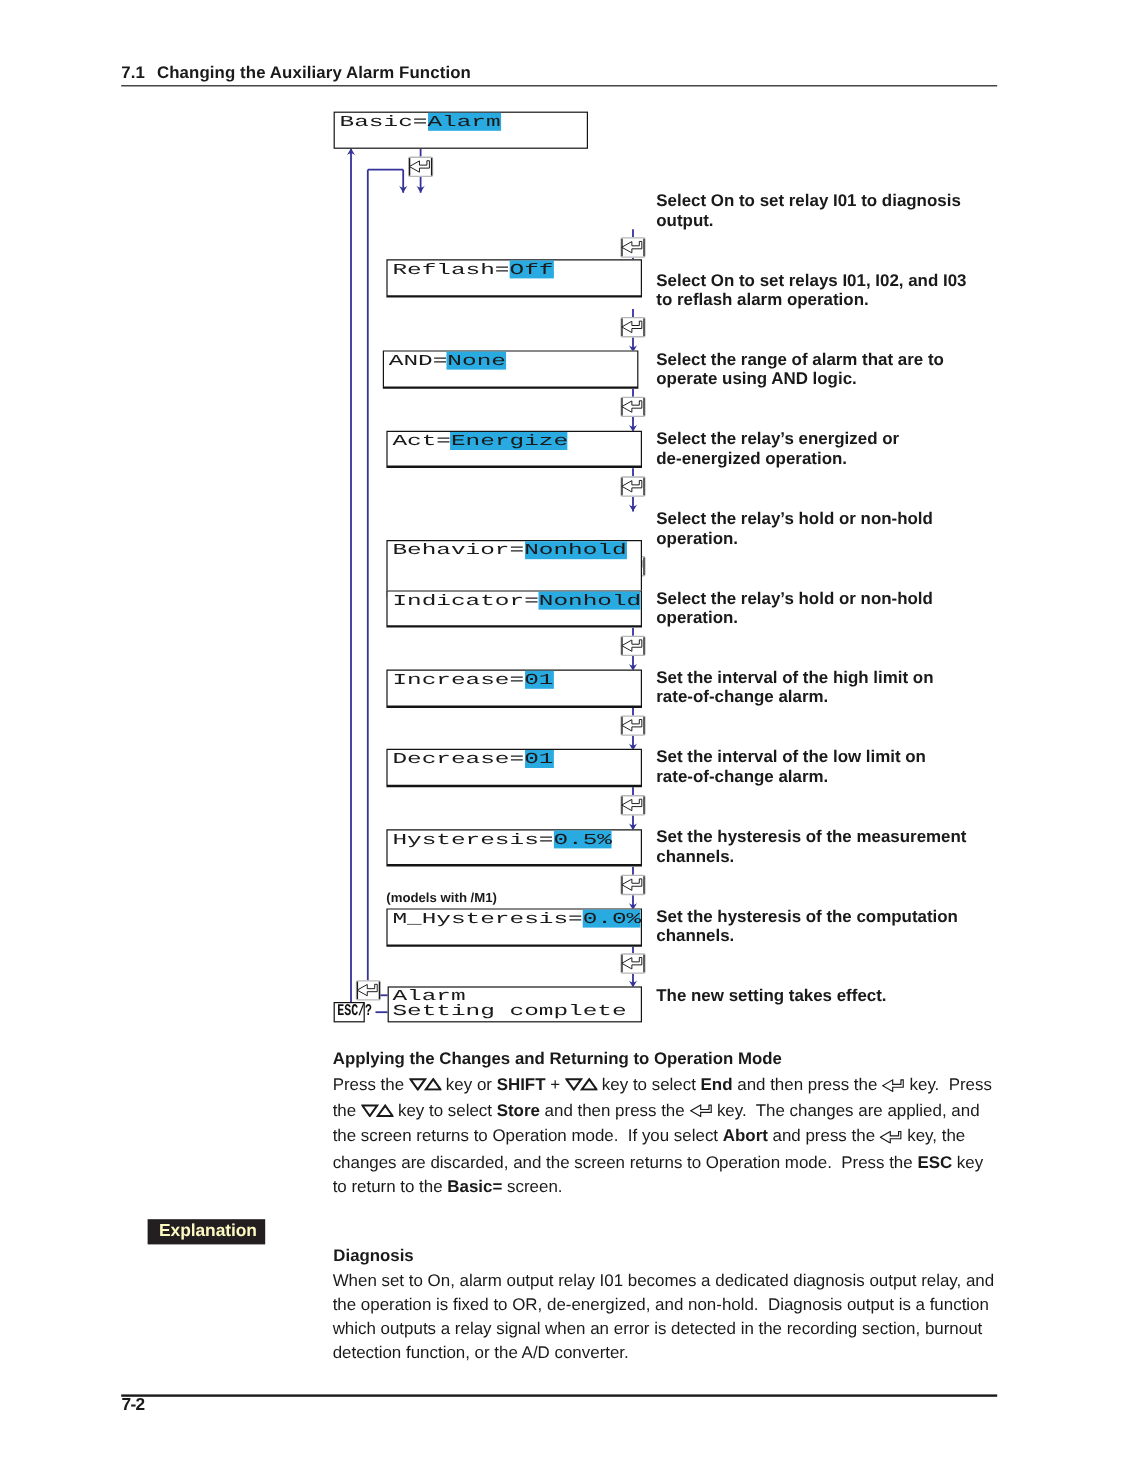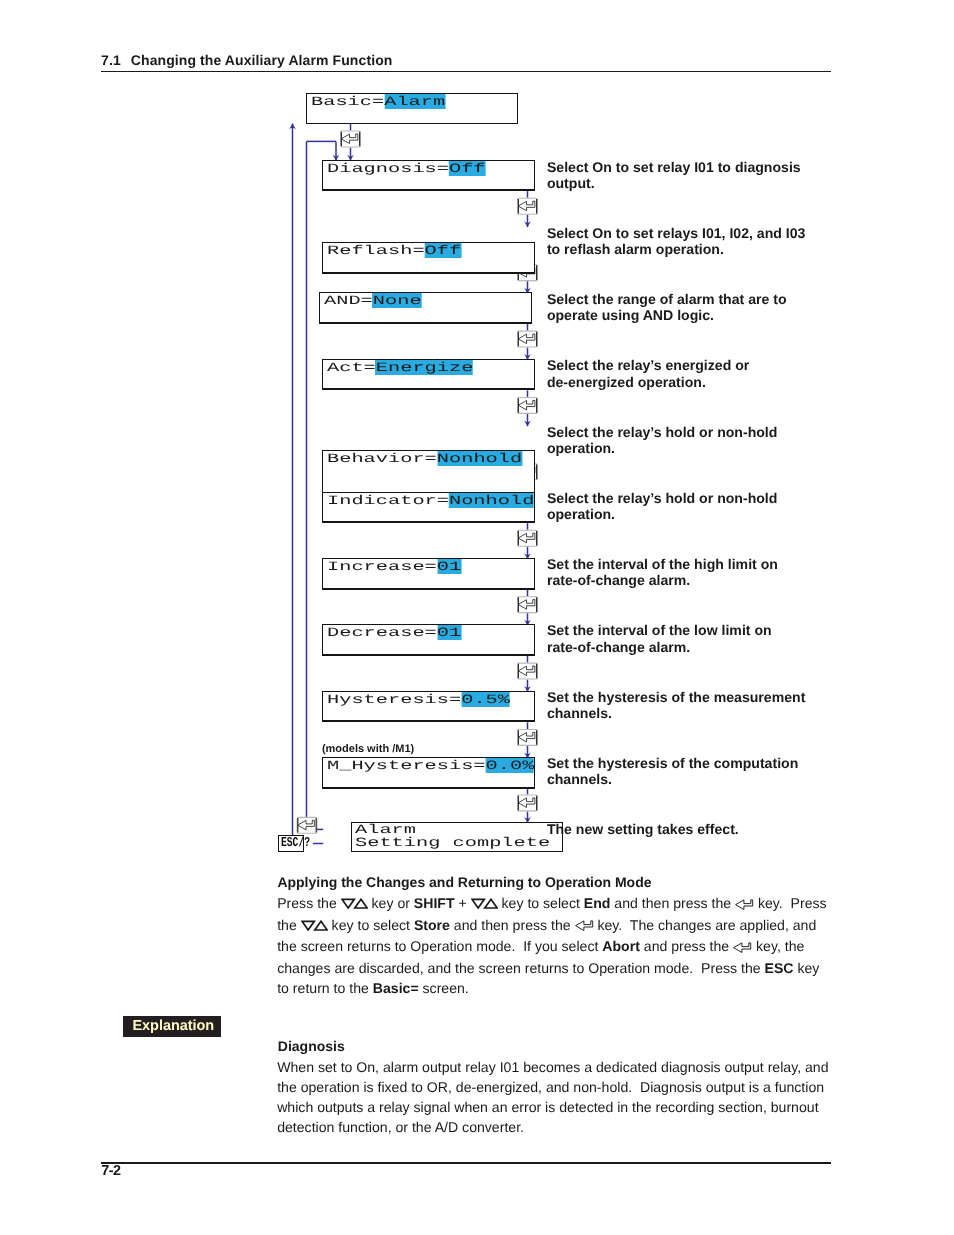--- a/index.html
+++ b/index.html
@@ -14,21 +14,21 @@
   
   #section-head{left:101px;top:52.3px;font-size:14px;font-weight:bold;
                 letter-spacing:0.1px;white-space:nowrap;}
   #section-head .num{margin-right:10px;}
   #head-rule{left:101px;top:70.7px;width:730px;height:1.5px;background:#1a1a1a;}
 
   
   #flow{left:0px;top:0px;width:954px;height:900px;}
   .fbox{position:absolute;box-sizing:border-box;background:#fff;
         border:1.4px solid #141414;border-bottom-width:2.5px;}
-  .fbox.topbox,.fbox.endbox{border-bottom-width:1.4px;margin-left:28px;}
+  .fbox.topbox,.fbox.endbox{border-bottom-width:1.4px;}
   .fbox .line{position:absolute;left:3.6px;white-space:pre;
         font-family:"Liberation Mono","DejaVu Sans Mono",monospace;
         font-size:12.7px;line-height:14.7px;color:#1a1a1a;
         transform:scaleX(1.602);transform-origin:left top;}
   .hl{background:#29abe2;}
 
   
   #flow-svg{position:absolute;left:0;top:0;}
 
   .desc{position:absolute;font-size:14.1px;font-weight:bold;line-height:16.3px;
@@ -179,25 +179,22 @@
           <path d="M297.85 818V832.5999999999999" stroke="#1a1a1a" stroke-width="1.1" fill="none"></path>
           <path d="M316.15 818V832.5999999999999" stroke="#1a1a1a" stroke-width="1.1" fill="none"></path>
           <path d="M297.65 825.10 L306.05 820.40 L306.05 823.90 L312.25 823.90 L312.25 820.25 L314.35 820.25 L314.35 826.40 L306.05 826.40 L306.05 829.80 Z" fill="#ffffff" stroke="#161616" stroke-width="0.8" stroke-linejoin="miter"></path>
         </g>
         <path d="M317 829.4H323.2" stroke="#333399" stroke-width="1.5" fill="none"></path>
         <path d="M312.9 843.5H323.2" stroke="#333399" stroke-width="1.5" fill="none"></path>
       </svg>
       <div class="fbox topbox" style="left:278.2px;top:92.5px;width:212px;height:31px;">
         <div class="line" style="top:1.0px;"><span class="lbl">Basic=</span><span class="hl">Alarm</span></div>
       </div>
-      <div class="fbox" style="left:322.1px;top:159.6px;width:213.10000000000002px;height:31.5px;">
-        <div class="line" style="top:1.0px;"><span class="lbl">Diagnosis=</span><span class="hl">Off</span></div>
-      </div>
       <div class="desc" style="left:546.9px;top:158.7px;width:262px;">Select On to set relay I01 to diagnosis output.</div>
-      <div class="fbox" style="left:322.1px;top:242px;width:213.10000000000002px;height:31.5px;">
+      <div class="fbox" style="left:322.1px;top:216px;width:213.10000000000002px;height:31.5px;">
         <div class="line" style="top:1.0px;"><span class="lbl">Reflash=</span><span class="hl">Off</span></div>
       </div>
       <div class="desc" style="left:546.9px;top:224.95px;width:262px;">Select On to set relays I01, I02, and I03 to reflash alarm operation.</div>
       <div class="fbox" style="left:319px;top:292.4px;width:213.10000000000002px;height:31.5px;">
         <div class="line" style="top:1.0px;"><span class="lbl">AND=</span><span class="hl">None</span></div>
       </div>
       <div class="desc" style="left:546.9px;top:291.2px;width:262px;">Select the range of alarm that are to operate using AND logic.</div>
       <div class="fbox" style="left:322.1px;top:358.8px;width:213.10000000000002px;height:31.5px;">
         <div class="line" style="top:1.0px;"><span class="lbl">Act=</span><span class="hl">Energize</span></div>
       </div>

